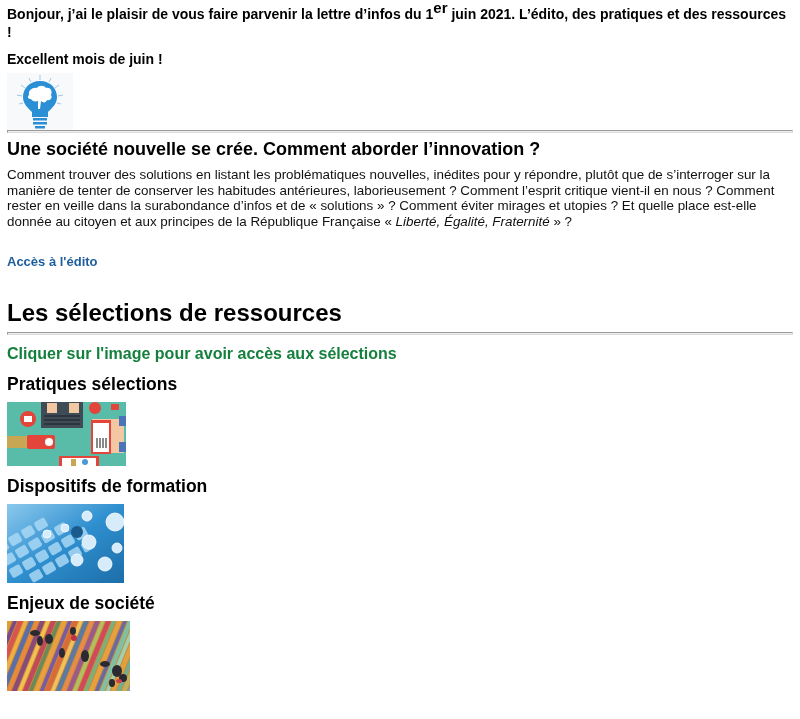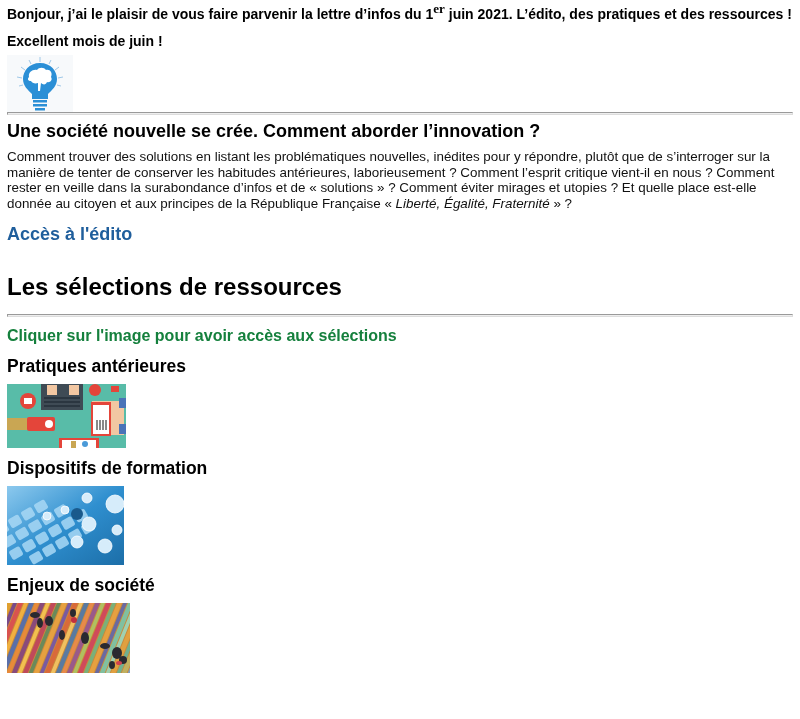--- a/index.html
+++ b/index.html
@@ -6,42 +6,42 @@
     body {
       width: 800px; height: 719px; overflow: hidden;
       font-family: "Liberation Sans", sans-serif;
       color: #000;
       position: relative;
     }
     .wrap { padding: 0 7px; }
     .intro {
       font-weight: bold; font-size: 14px; margin: 0; padding-top: 5px; line-height: 18px;
     }
-    .intro sup { font-size: 13px; vertical-align: 6px; line-height: 0; font-family: Liberation Serif, serif; }
+    .intro sup { font-size: 15px; vertical-align: 6px; line-height: 0; }
     .month { font-weight: bold; font-size: 14px; margin: 9px 0 0 0; line-height: 18px; }
     h1.title { font-size: 24px; font-weight: bold; margin: 6px 0 0 0; line-height: 30px; }
     .bulb {
       display: block; width: 66px; height: 57px; margin-top: 5px;
       background: #f6f8fa; position: relative;
     }
     hr.rule {
       border: 0; height: 0; margin: 0;
       border-top: 1px solid #9a9a9a; border-bottom: 1px solid #dcdcdc;
       border-left: 1px solid #9a9a9a; border-right: 1px solid #dcdcdc;
       height: 1px; background: #eee;
     }
     .hr1 { margin-top: 9px; }
     .subtitle { font-weight: bold; font-size: 18px; margin: 8px 0 0 0; line-height: 17px; }
     .body-text { font-size: 13.4px; line-height: 15.5px; margin: 9px 0 0 0; color: #111; }
     .body-text em { font-style: italic; }
     a.link {
-      display: inline-block; color: #1f5e9c; font-weight: bold; font-size: 18px;
-      text-decoration: none; margin-top: 15px; line-height: 17px;
-    }
-    h2.section { font-size: 24px; font-weight: bold; margin: 28px 0 12px 0; line-height: 30px; }
+      display: inline-block; color: #1f5e9c; font-weight: bold; font-size: 13px;
+      text-decoration: none; margin-top: 24px; line-height: 17px;
+    }
+    h2.section { font-size: 24px; font-weight: bold; margin: 28px 0 4px 0; line-height: 30px; }
     .hr2 { margin-top: 9px; }
     .red-note { color: #15803d; font-weight: bold; font-size: 16px; margin: 9px 0 0 0; line-height: 20px; }
     h3.cat { font-size: 17.5px; font-weight: bold; margin: 9px 0 0 0; line-height: 22px; }
     .thumb { display: block; margin-top: 7px; overflow: hidden; cursor: pointer; }
     .thumb svg { display: block; }
   </style>
 </head>
 <body>
 
 <div class="wrap">
@@ -80,21 +80,21 @@
   <p class="body-text"><span>Comment trouver des solutions en listant les problématiques nouvelles, inédites pour y répondre, plutôt que de s’interroger sur la manière de tenter de conserver les habitudes antérieures, laborieusement ? Comment l’esprit critique vient-il en nous ? Comment rester en veille dans la surabondance d’infos et de « solutions » ?  Comment éviter mirages et utopies ?  Et quelle place est-elle donnée au citoyen et aux principes de la République Française « </span><em>Liberté, Égalité, Fraternité</em><span> » ?</span></p>
 
   <a class="link" href="#">Accès à l'édito</a>
 
   <h2 class="section">Les sélections de ressources</h2>
 
   <hr class="rule hr2">
 
   <p class="red-note">Cliquer sur l'image pour avoir accès aux sélections</p>
 
-  <h3 class="cat">Pratiques antérieures</h3>
+  <h3 class="cat">Pratiques sélections</h3>
   <a class="thumb" href="#" style="width:119px;height:64px;">
     <svg width="119" height="64" viewBox="0 0 119 64">
       <rect width="119" height="64" fill="#58bca8"></rect>
       <rect x="34" y="0" width="42" height="26" fill="#3f4b55"></rect>
       <g fill="#2b3640">
         <rect x="37" y="13" width="36" height="2"></rect>
           <rect x="37" y="17" width="36" height="2"></rect>
           <rect x="37" y="21" width="36" height="2"></rect>
       </g>
       <rect x="40" y="1" width="10" height="10" fill="#f2c7a2"></rect>

